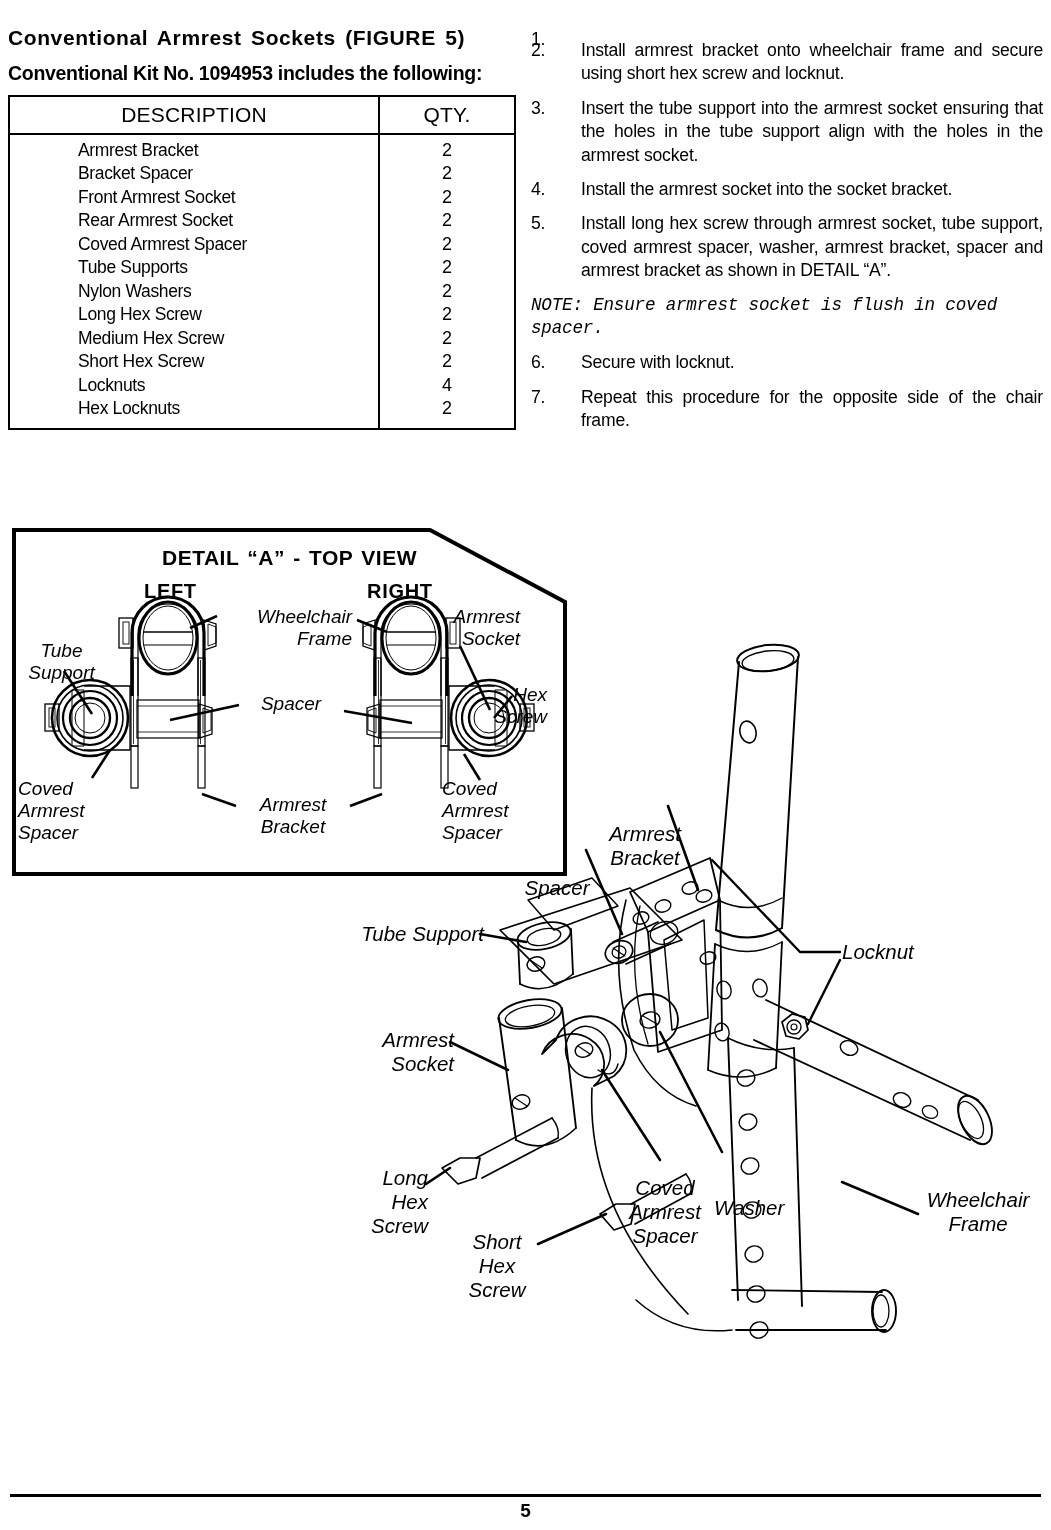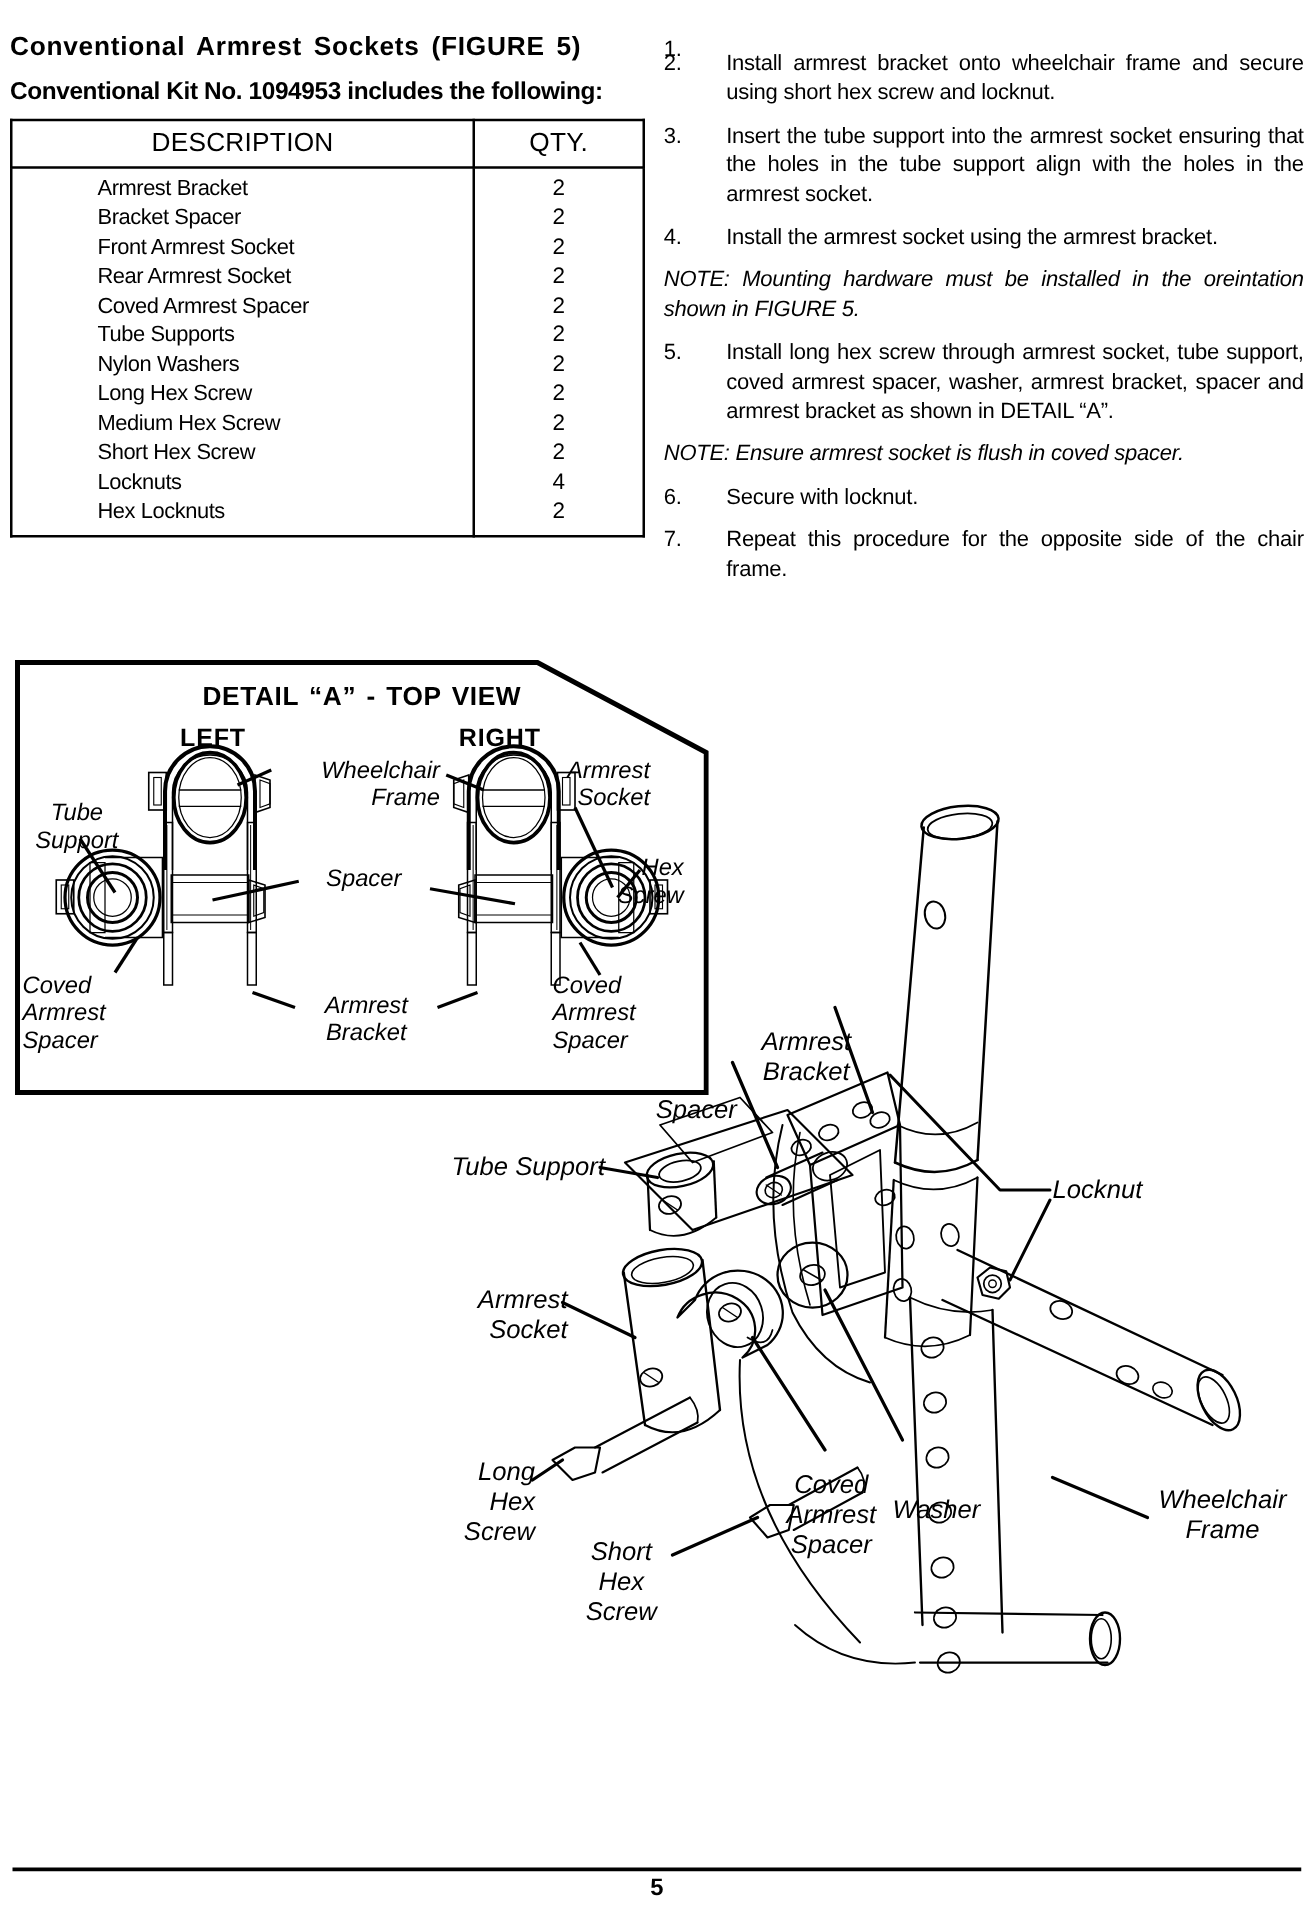--- a/index.html
+++ b/index.html
@@ -113,21 +113,21 @@
     text-align: left;
   }
   .note {
     font-size: 17.6px;
     line-height: 23.4px;
     font-style: italic;
     text-align: justify;
     margin-bottom: 11px;
     letter-spacing: -0.2px;
   }
-  .note.tight { text-align: left; }
+  .note.tight { text-align: left; font-family: Liberation Mono, monospace; }
 
   
   #detail-box {
     position: absolute;
     left: 12px;
     top: 528px;
     width: 555px;
     height: 348px;
   }
   #detail-box .frame-outline {
@@ -274,22 +274,21 @@
           </td>
         </tr>
       </tbody>
     </table>
   </div>
 
   <div id="right-col">
       <div class="step"><span class="num">1.</span></div>
       <div class="step"><span class="num">2.</span><span>Install armrest bracket onto wheelchair frame and secure using short hex screw and locknut.</span></div>
       <div class="step"><span class="num">3.</span><span>Insert the tube support into the armrest socket ensuring that the holes in the tube support align with the holes in the armrest socket.</span></div>
-      <div class="step"><span class="num">4.</span><span>Install the armrest socket using the armrest bracket.</span></div>
-      <div class="note">NOTE: Mounting hardware must be installed in the oreintation shown in FIGURE 5.</div>
+      <div class="step"><span class="num">4.</span><span>Install the armrest socket into the socket bracket.</span></div>
       <div class="step"><span class="num">5.</span><span>Install long hex screw through armrest socket, tube support, coved armrest spacer, washer, armrest bracket, spacer and armrest bracket as shown in DETAIL “A”.</span></div>
       <div class="note tight">NOTE: Ensure armrest socket is flush in coved spacer.</div>
       <div class="step"><span class="num">6.</span><span>Secure with locknut.</span></div>
       <div class="step"><span class="num">7.</span><span>Repeat this procedure for the opposite side of the chair frame.</span></div>
     </div>
 
   <div id="detail-box">
 
     <svg class="frame-outline" width="555" height="348" viewBox="0 0 555 348">
       <path d="M2,2 L418,2 L553,74 L553,346 L2,346 Z" class="ln" stroke-width="4"></path>

